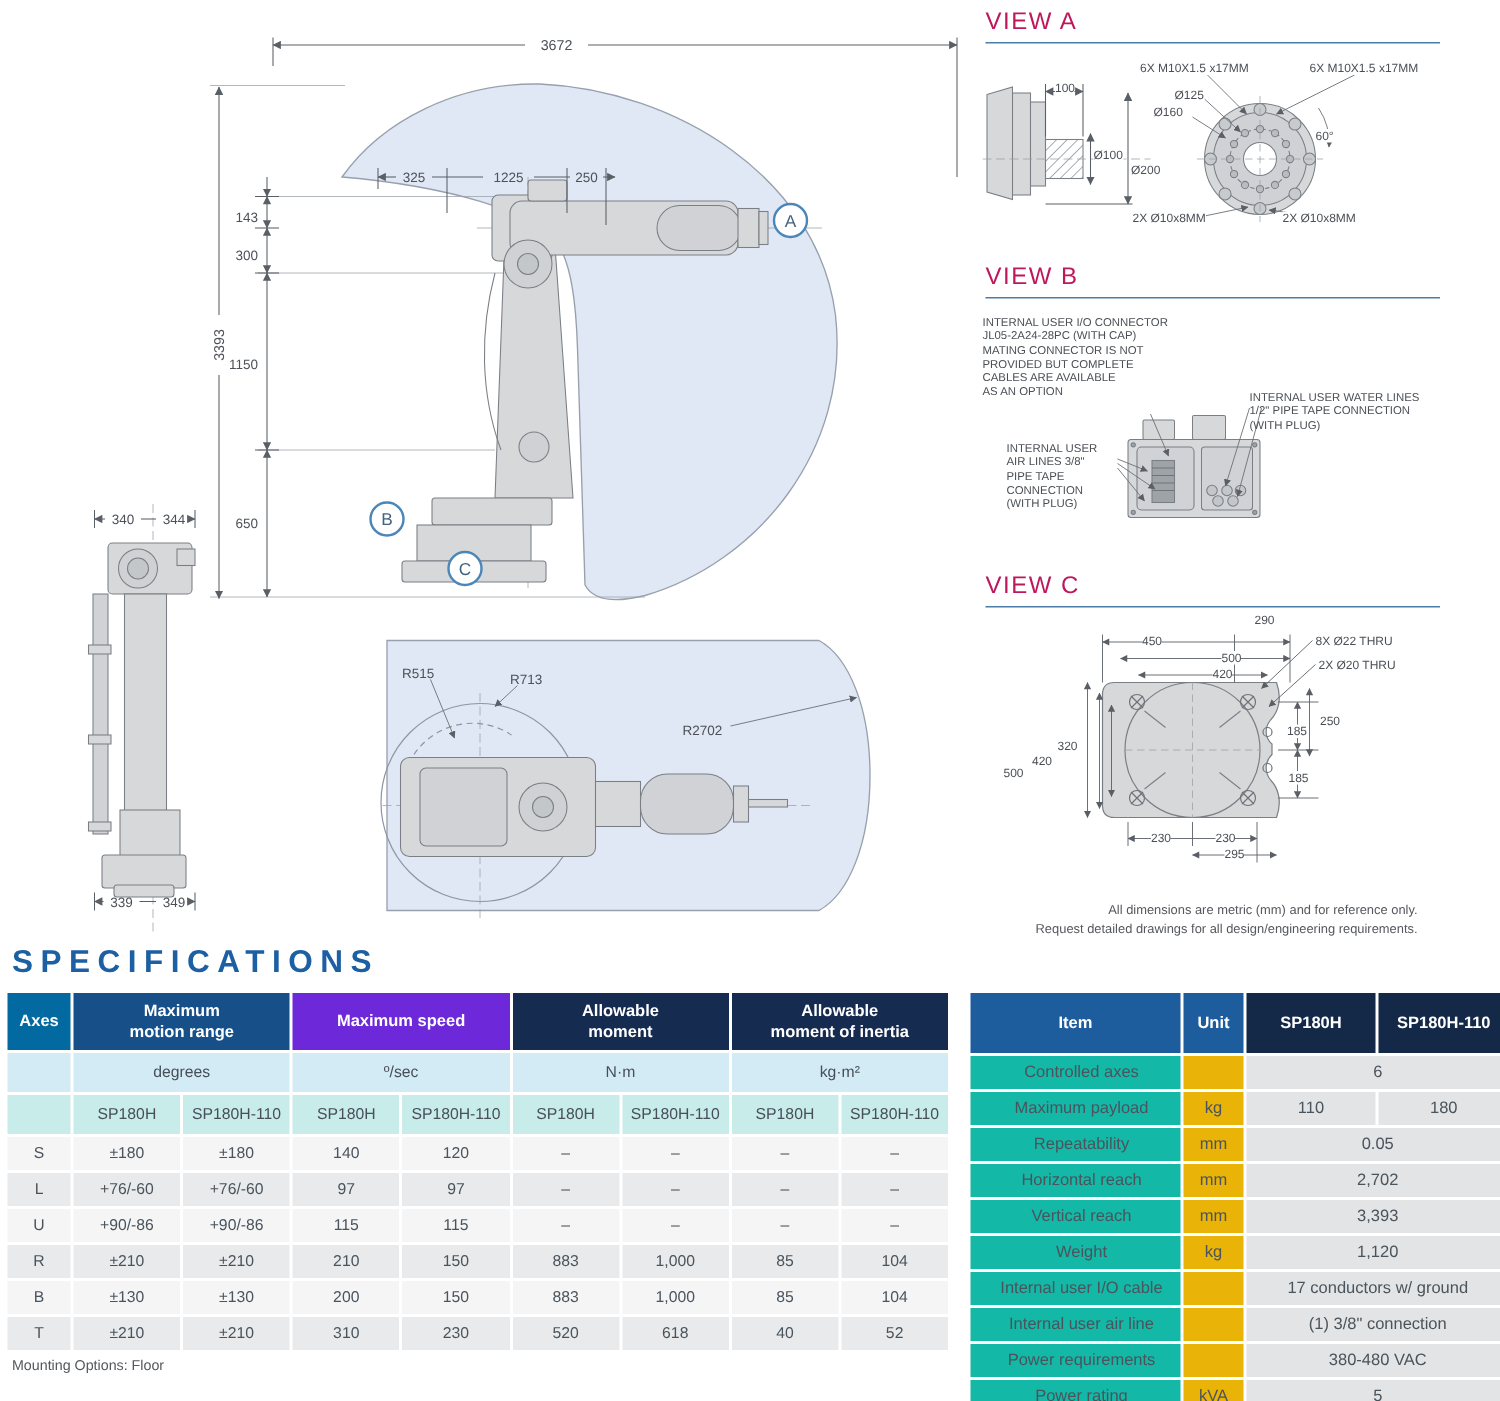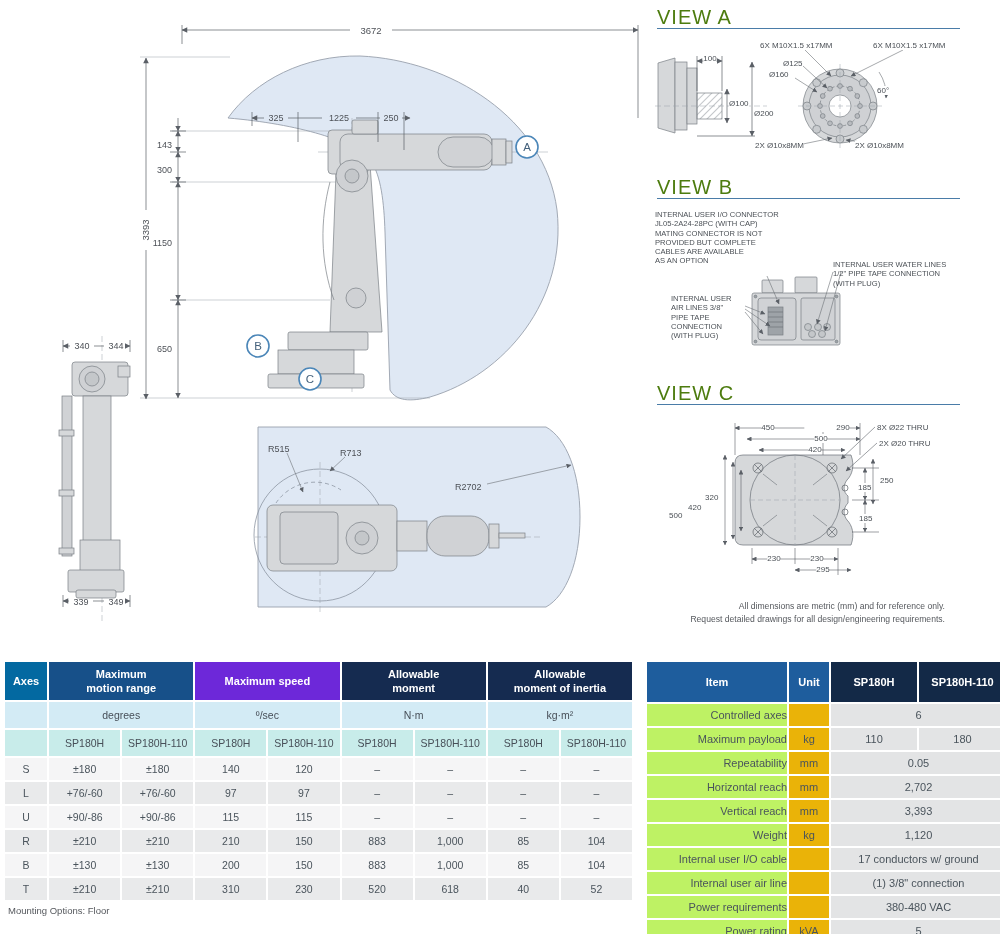--- a/index.html
+++ b/index.html
@@ -1,21 +1,21 @@
 <!DOCTYPE html>
 <html><head>
 <meta charset="utf-8">
 <style>
   html,body{margin:0;padding:0;background:#fff;}
   .page{position:relative;width:1000px;height:934px;background:#fff;overflow:hidden;
         font-family:"Liberation Sans",sans-serif;color:#4a4f55;}
   svg{position:absolute;left:0;top:0;}
   
   .view-sec{position:absolute;width:345px;}
-  .view-title{position:absolute;left:2px;top:0;font-size:20px;letter-spacing:1px;color:#4d7c0f;}
+  .view-title{position:absolute;left:2px;top:0;font-size:16px;letter-spacing:1px;color:#be185d;}
   .view-rule{position:absolute;left:2px;top:22px;width:303px;height:0;border-bottom:1.6px solid #4a7ca8;}
   .lbl{position:absolute;font-size:8px;line-height:1.15;color:#4b5056;white-space:nowrap;background:#fff;}
   .note{position:absolute;font-size:7.6px;line-height:1.22;color:#4b5056;white-space:pre-line;}
   .ctr{transform:translateX(-50%);}
   .dim-note{position:absolute;font-size:8.6px;color:#55585d;text-align:right;width:290px;line-height:1.4;}
   
   .spec-title{position:absolute;left:8px;top:630px;font-size:21px;font-weight:bold;
               letter-spacing:5px;color:#1d5fa3;}
   table{border-collapse:separate;border-spacing:2px;position:absolute;table-layout:fixed;}
   td,th{padding:0;text-align:center;vertical-align:middle;font-weight:normal;}
@@ -29,21 +29,21 @@
   .mrow td{background:#c8ecea;height:26px;color:#474f58;}
   .drow td{height:22px;color:#4a545c;}
   .drow.odd td{background:#f5f5f6;}
   .drow.even td{background:#e9eaeb;}
   .footnote{position:absolute;left:8px;top:905px;font-size:9.5px;color:#55585d;}
   .t-item{left:645px;top:660px;width:353px;font-size:11px;}
   .t-item th{color:#fff;font-weight:bold;height:40px;}
   .h-item,.h-unit{background:#1e5d9d;}
   .h-m1,.h-m2{background:#132947;}
   .t-item td{height:22px;color:#4a545c;}
-  .t-item .ic{background:#bef264;text-align:right;padding-left:8px;}
+  .t-item .ic{background:#14b8a6;text-align:center;padding-left:8px;}
   .t-item .uc{background:#eab308;}
   .t-item .vc{background:#e3e4e5;}
 </style>
 </head>
 <body>
 
 <div class="page">
 
   <svg width="655" height="630" viewBox="0 0 655 630">
     <defs>
@@ -407,38 +407,39 @@
         <line x1="97" y1="177" x2="183" y2="177" marker-start="url(#as4)" marker-end="url(#ae4)"></line>
         <line x1="140" y1="166" x2="140" y2="182"></line>
           <line x1="97" y1="166" x2="97" y2="182"></line>
           <line x1="183" y1="166" x2="183" y2="193"></line>
         <line x1="140" y1="188" x2="196" y2="188" marker-start="url(#as4)" marker-end="url(#ae4)"></line>
         <line x1="220" y1="45" x2="186" y2="77" marker-end="url(#ae4)"></line>
         <line x1="222" y1="61" x2="191" y2="89" marker-end="url(#ae4)"></line>
       </g>
     </svg>
     <div class="lbl ctr" style="left:113px;top:41px;">450</div>
-    <div class="lbl ctr" style="left:172px;top:41px;padding-left:32px;">290</div>
+    <div class="lbl ctr" style="left:172px;top:27px;padding-left:32px;">290</div>
     <div class="lbl ctr" style="left:166px;top:52px;">500</div>
     <div class="lbl ctr" style="left:160px;top:63px;">420</div>
     <div class="lbl" style="left:222px;top:41px;">8X Ø22 THRU</div>
     <div class="lbl" style="left:224px;top:57px;">2X Ø20 THRU</div>
     <div class="lbl" style="left:225px;top:94px;">250</div>
     <div class="lbl" style="left:203px;top:101px;">185</div>
     <div class="lbl" style="left:204px;top:132px;">185</div>
     <div class="lbl" style="left:14px;top:129px;">500</div>
     <div class="lbl" style="left:33px;top:121px;">420</div>
     <div class="lbl" style="left:50px;top:111px;">320</div>
     <div class="lbl ctr" style="left:119px;top:172px;">230</div>
     <div class="lbl ctr" style="left:162px;top:172px;">230</div>
     <div class="lbl ctr" style="left:168px;top:183px;">295</div>
     <div class="dim-note" style="left:0;top:218px;">All dimensions are metric (mm) and for reference only.</div>
     <div class="dim-note" style="left:0;top:231px;">Request detailed drawings for all design/engineering requirements.</div>
   </div>
 
+  <div class="spec-title">SPECIFICATIONS</div>
 
   <table class="t-axes">
     <colgroup>
         <col style="width:42px;">
         <col span="8" style="width:71px;">
       </colgroup>
     <tbody>
         <tr>
       <th class="h-axes">Axes</th>
       <th class="h-motion" colspan="2">Maximum

